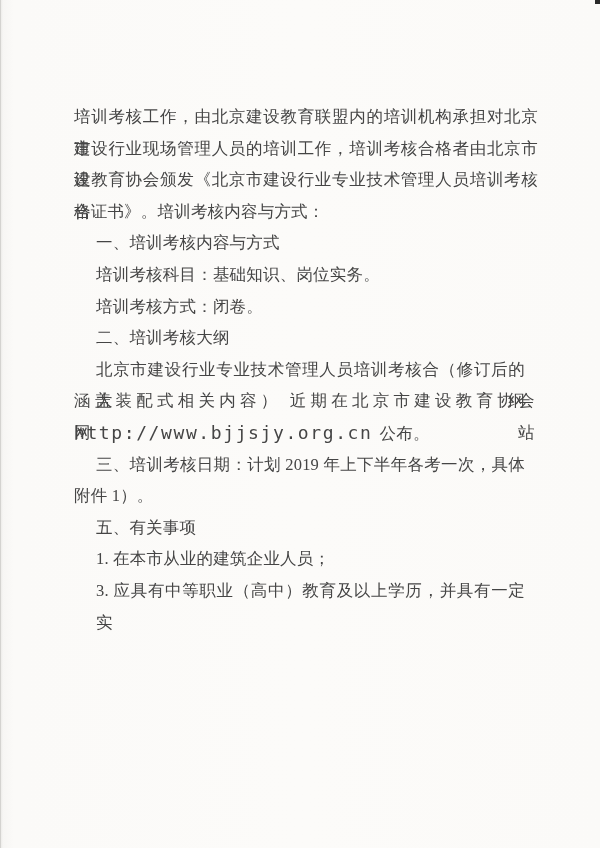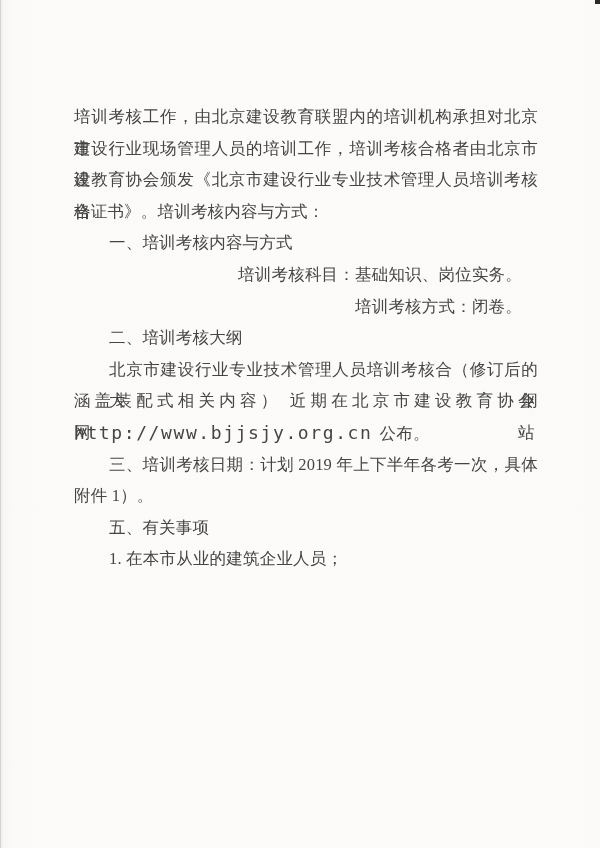--- a/index.html
+++ b/index.html
@@ -43,22 +43,22 @@
   }
   .l {
     white-space: nowrap;
     height: 31.6px;
   }
   .j {
     white-space: normal;
     text-align: justify;
     text-align-last: justify;
   }
-  .i1 { margin-left: 6px; text-align: right; }
-  .i2 { margin-left: 35px; width: 429px; }
+  .i1 { margin-left: 22px; }
+  .i2 { margin-left: 22px; width: 429px; }
   .i1.l { width: 442px; }
   .sp { letter-spacing: 3.4px; }
   .url {
     font-family: "DejaVu Sans Mono", "Liberation Mono", monospace;
     font-size: 18px;
     letter-spacing: 1.6px;
     color: #454545;
   }
   .url-tail { padding-left: 7px; }
 </style>
@@ -80,14 +80,15 @@
     <div class="l i2">二、培训考核大纲</div>
     <div class="l j i2">北京市建设行业专业技术管理人员培训考核合（修订后的大纲</div>
     <div class="l j sp">涵盖装配式相关内容） 近期在北京市建设教育协会网站</div>
     <div class="l">
       <span class="url">http://www.bjjsjy.org.cn</span><span class="url-tail">公布。</span>
     </div>
     <div class="l j i2">三、培训考核日期：计划 2019 年上下半年各考一次，具体</div>
     <div class="l">附件 1）。</div>
     <div class="l i2">五、有关事项</div>
     <div class="l i2">1. 在本市从业的建筑企业人员；</div>
+    <div class="l j i2">3. 应具有中等职业（高中）教育及以上学历，并具有一定实</div>
   </div>
 </div>
 
 </body></html>

